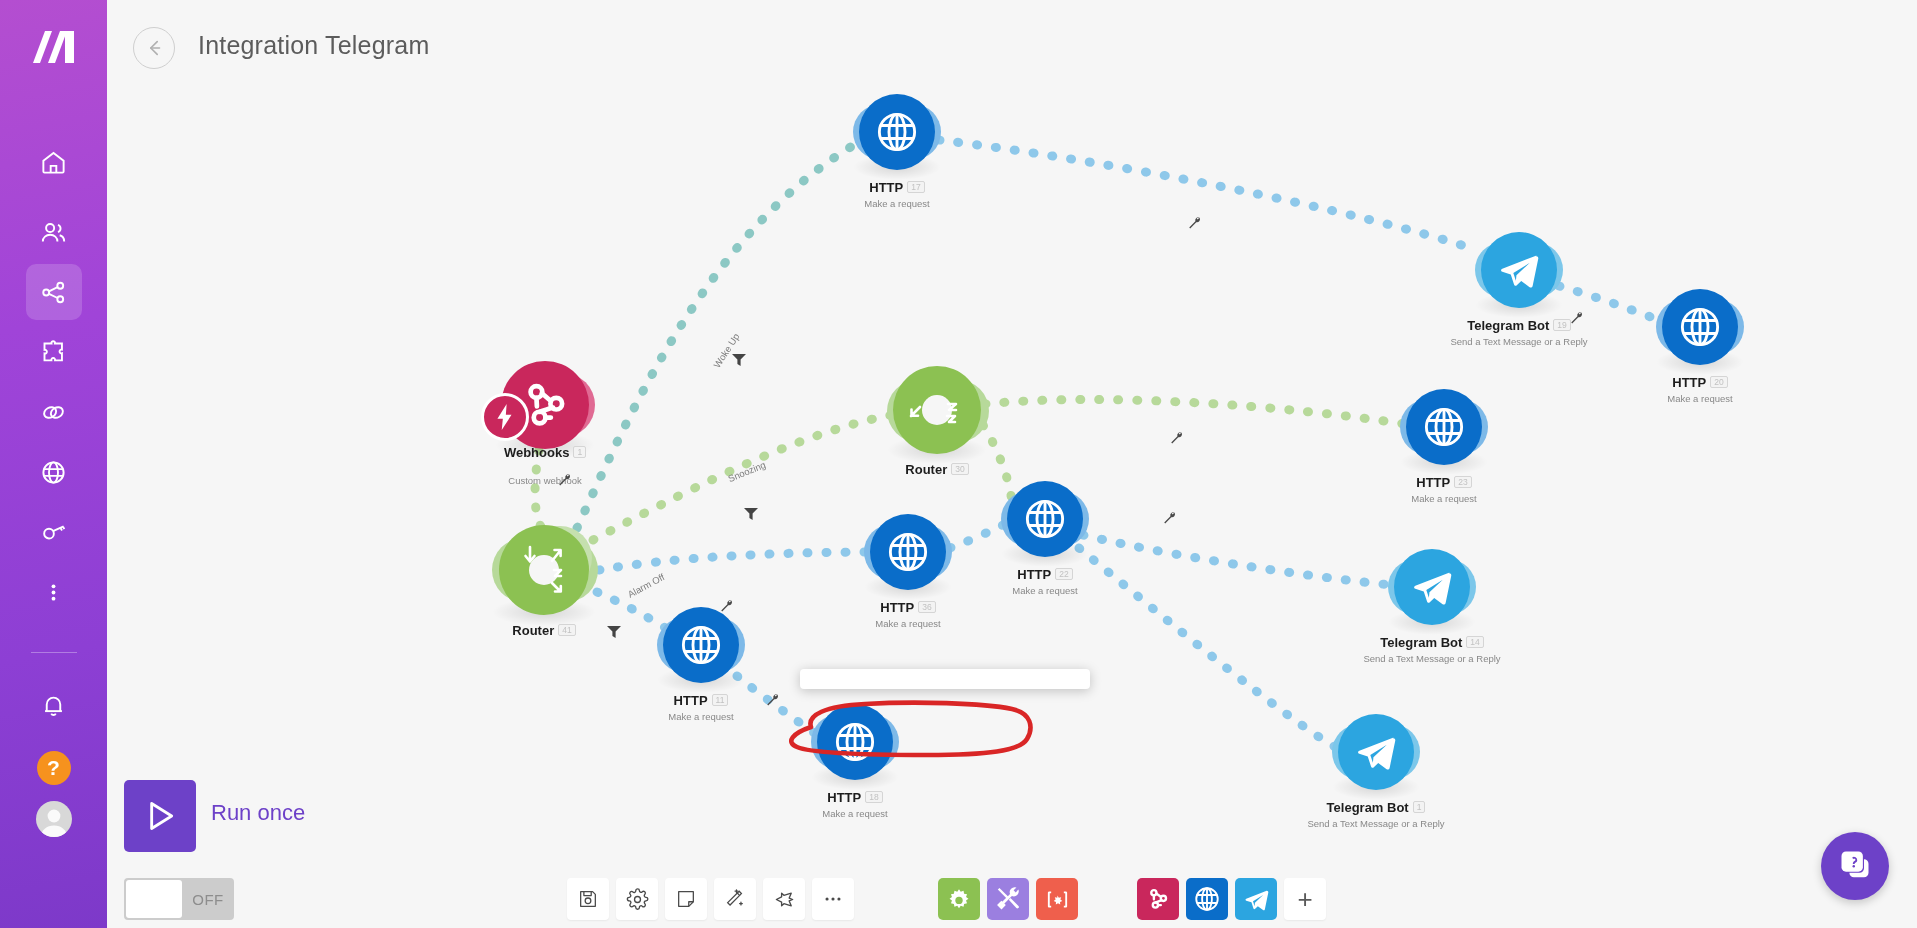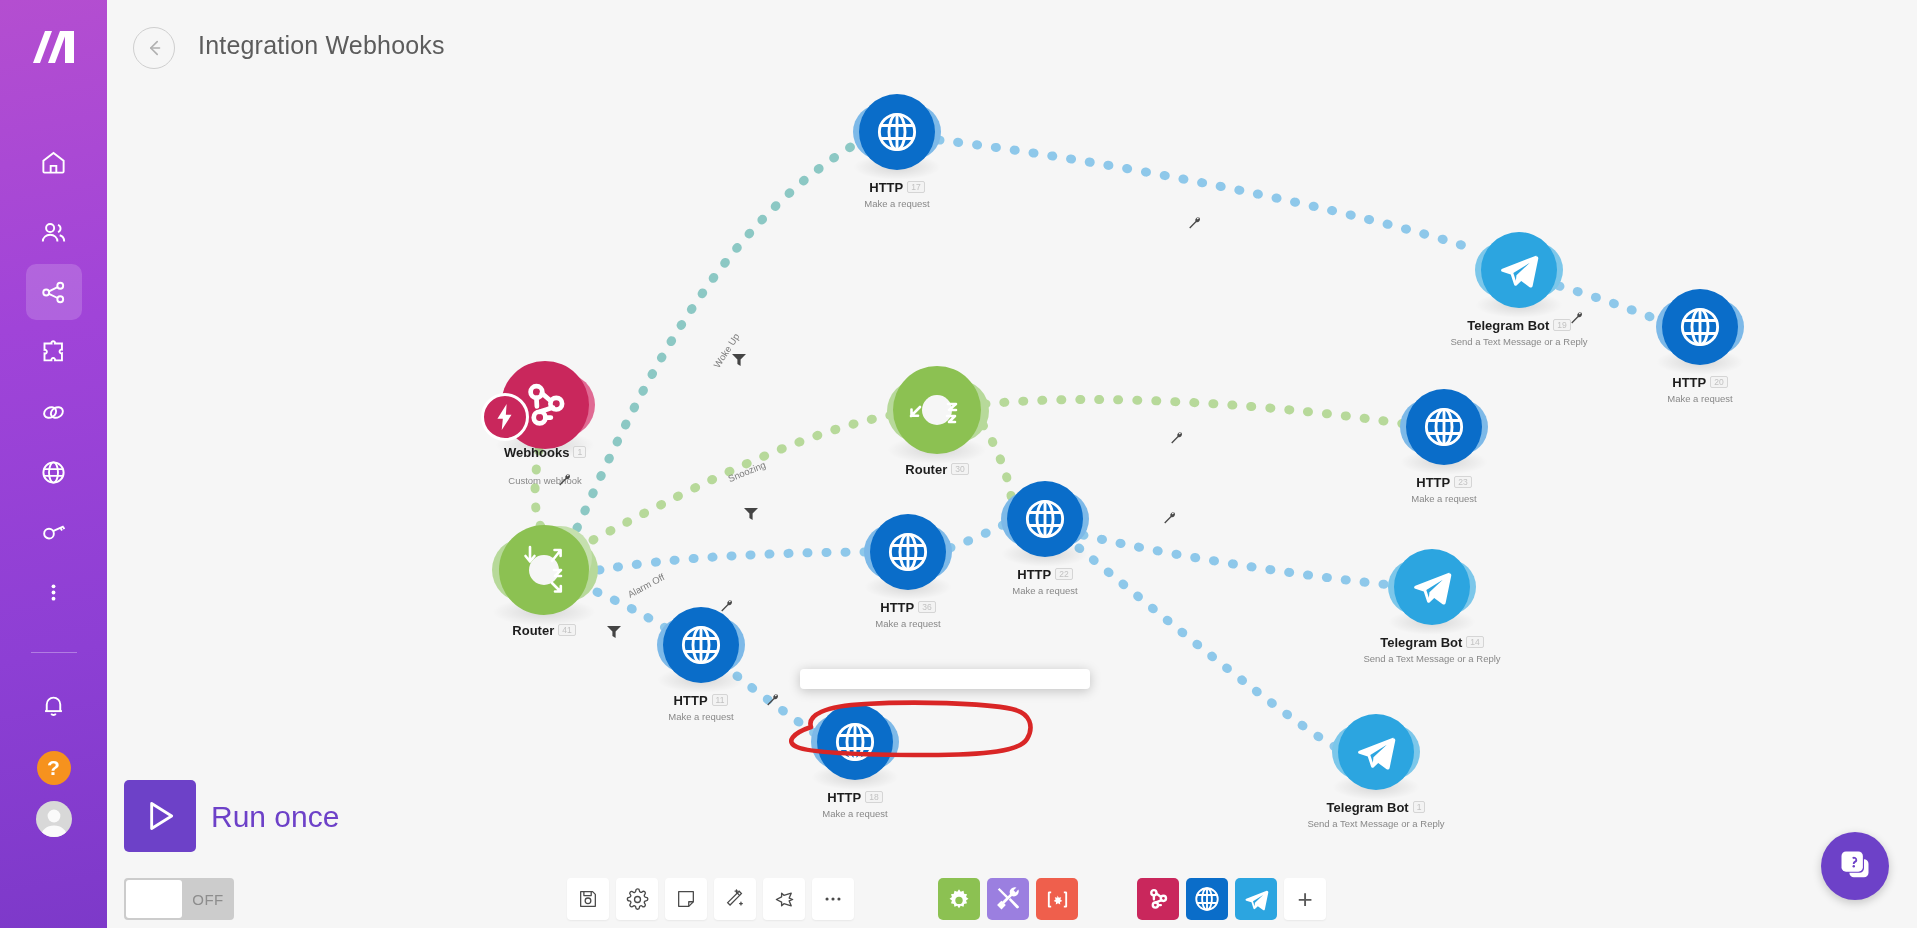--- a/index.html
+++ b/index.html
@@ -130,21 +130,21 @@
   }
   #bottombar > * { pointer-events: auto; }
 
   #run-btn {
     position:absolute; left:17px; top:12px;
     width:72px; height:72px; border-radius:5px; background:#6d41c8;
     display:flex; align-items:center; justify-content:center; cursor:pointer;
   }
   #run-label {
     position:absolute; left:104px; top:32px;
-    font-size: 30px; color:#6d41c8; font-weight:400;text-align:center;
+    font-size: 22px; color:#6d41c8; font-weight:400;text-align:center;
   }
   #sched-toggle {
     position:absolute; left:17px; top:110px;
     width:110px; height:42px; border-radius:4px; background:#cccccc;
     display:flex; align-items:center; cursor:pointer; overflow:hidden;
   }
   #sched-knob { width:56px; height:38px; background:#fff; border-radius:3px; margin-left:2px; }
   #sched-off { flex:1; text-align:center; font-size:15px; color:#8d8d8d; letter-spacing:.5px; }
   #sched-info {
     position:absolute; left:150px; top:110px; height:42px;
@@ -278,21 +278,21 @@
   </div>
 </div>
 
 <div id="header">
   <div id="back-btn">
     <svg width="22" height="22" viewBox="0 0 24 24" fill="none" stroke="#b0b0b0" stroke-width="1.8" stroke-linecap="round" stroke-linejoin="round">
       <path d="M15.5 5 L8.5 12 L15.5 19"></path>
         <path d="M8.5 12 H18"></path>
     </svg>
   </div>
-  <div id="page-title">Integration Webhooks</div>
+  <div id="page-title">Integration Telegram</div>
 </div>
 
 <div id="canvas">
 
   <svg id="wires">
     <g fill="none" stroke-linecap="round" stroke-width="9" stroke-dasharray="1 18">
 
       <path d="M432 450 C425 490 428 520 435 528" stroke="#b7d99a"></path>
 
       <path d="M490 592 C530 610 560 628 570 636" stroke="#8ec8ea"></path>

